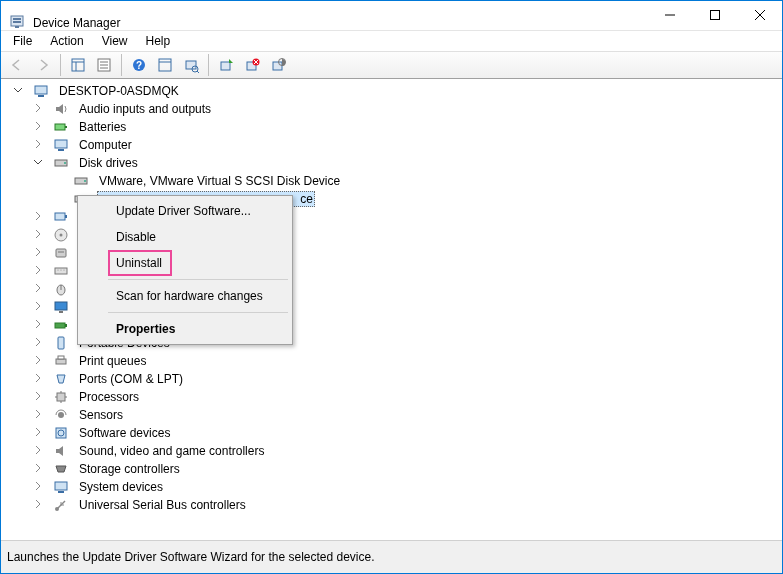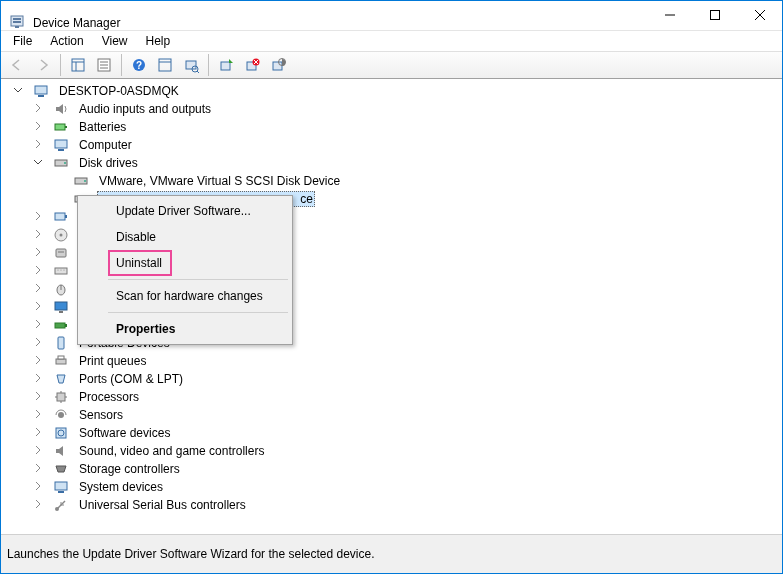--- a/index.html
+++ b/index.html
@@ -123,21 +123,21 @@
   }
   .cm-item.highlighted {
     display: inline-block;
     border: 2px solid #ec4899;
     padding: 4px 8px 4px 6px;
     margin: 0 0 0 0;
   }
   .cm-item.bold { font-weight: bold; }
   
   .statusbar {
-    height: 38px;
+    height: 32px;
     display: flex; align-items: center;
     padding: 0 6px;
     background: #f0f0f0;
     font-size: 12px;
   }
 </style>
 </head>
 <body>
 
 <div class="titlebar">

